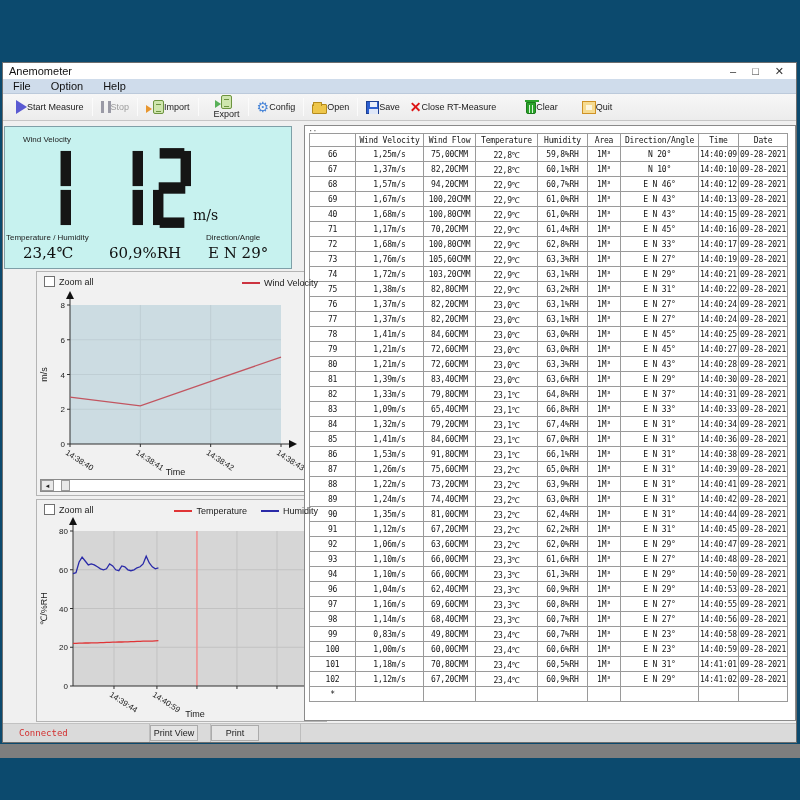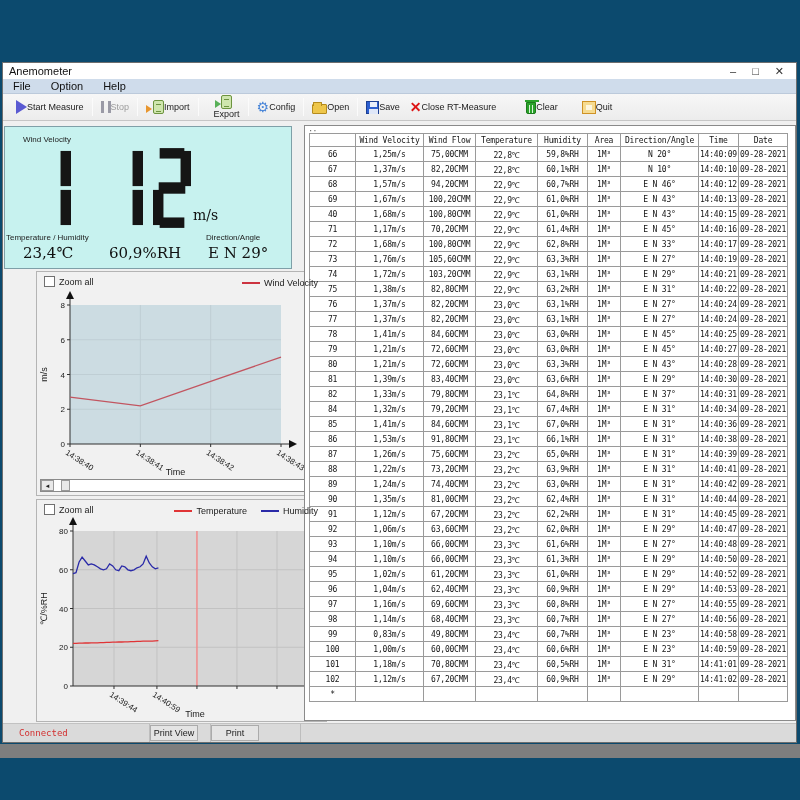--- a/index.html
+++ b/index.html
@@ -495,20 +495,31 @@
                 <td>1,33m/s</td>
                 <td>79,80CMM</td>
                 <td>23,1℃</td>
                 <td>64,8%RH</td>
                 <td>1M³</td>
                 <td>E N 37°</td>
                 <td>14:40:31</td>
                 <td>09-28-2021</td>
               </tr>
               <tr>
+                <td>83</td>
+                <td>1,09m/s</td>
+                <td>65,40CMM</td>
+                <td>23,1℃</td>
+                <td>66,8%RH</td>
+                <td>1M³</td>
+                <td>E N 33°</td>
+                <td>14:40:33</td>
+                <td>09-28-2021</td>
+              </tr>
+              <tr>
                 <td>84</td>
                 <td>1,32m/s</td>
                 <td>79,20CMM</td>
                 <td>23,1℃</td>
                 <td>67,4%RH</td>
                 <td>1M³</td>
                 <td>E N 31°</td>
                 <td>14:40:34</td>
                 <td>09-28-2021</td>
               </tr>
@@ -613,31 +624,20 @@
               </tr>
               <tr>
                 <td>94</td>
                 <td>1,10m/s</td>
                 <td>66,00CMM</td>
                 <td>23,3℃</td>
                 <td>61,3%RH</td>
                 <td>1M³</td>
                 <td>E N 29°</td>
                 <td>14:40:50</td>
-                <td>09-28-2021</td>
-              </tr>
-              <tr>
-                <td>95</td>
-                <td>1,02m/s</td>
-                <td>61,20CMM</td>
-                <td>23,3℃</td>
-                <td>61,0%RH</td>
-                <td>1M³</td>
-                <td>E N 29°</td>
-                <td>14:40:52</td>
                 <td>09-28-2021</td>
               </tr>
               <tr>
                 <td>96</td>
                 <td>1,04m/s</td>
                 <td>62,40CMM</td>
                 <td>23,3℃</td>
                 <td>60,9%RH</td>
                 <td>1M³</td>
                 <td>E N 29°</td>

